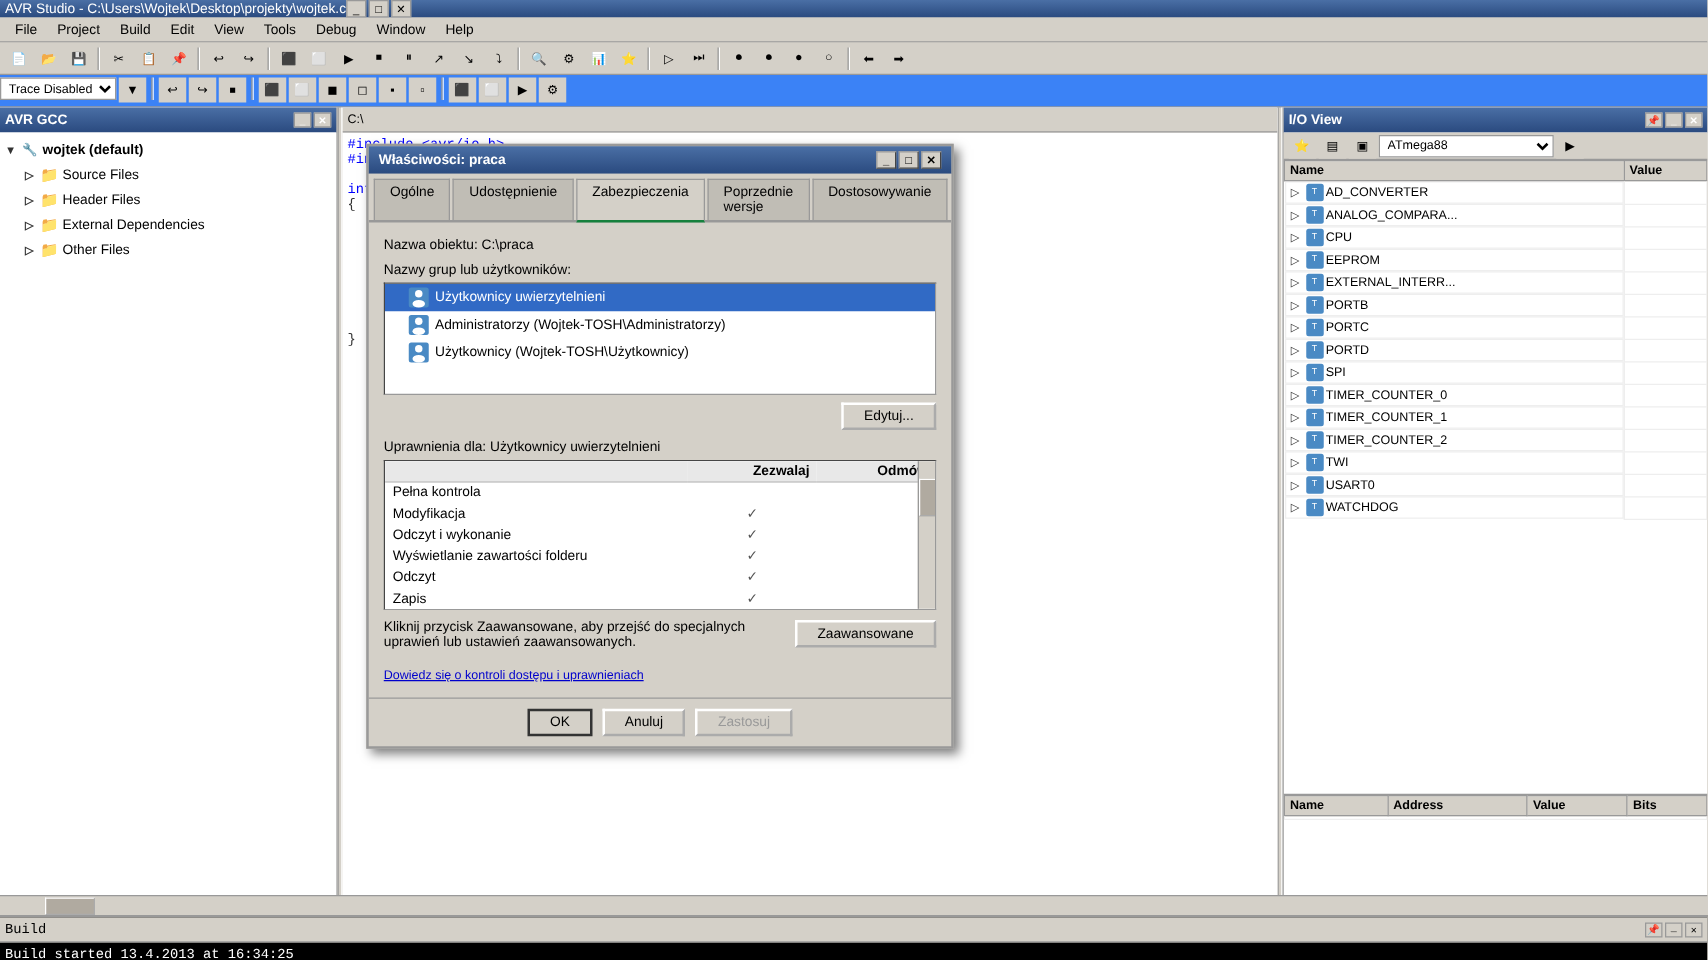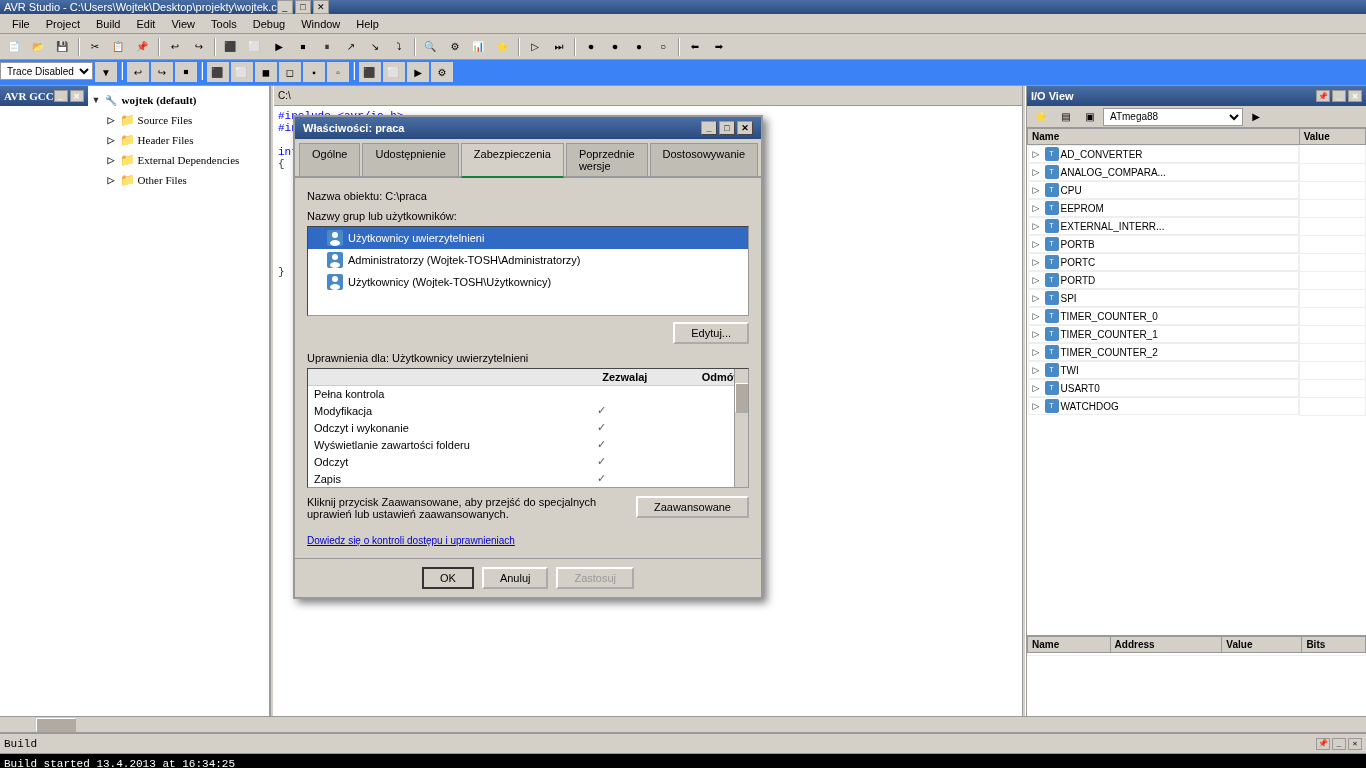--- a/index.html
+++ b/index.html
@@ -23,21 +23,21 @@
     .toolbar-sep { width: 2px; height: 18px; border-left: 1px solid #999; border-right: 1px solid #fff; margin: 0 2px; }
     .toolbar-combo { height: 18px; font-size: 10px; background: white; border: 1px solid #999; padding: 0 2px; }
 
     
     .toolbar2 { background: #3b82f6; height: 26px; border-bottom: 1px solid #999; display: flex; align-items: flex-start; padding: 2px 0; gap: 2px; }
 
     
     .main-layout { display: flex; height: calc(768px - 22px - 20px - 26px - 26px - 22px - 22px); }
 
     
-    .left-panel { width: 270px; border-right: 1px solid #999; display: flex; flex-direction: row; background: white; font-family: Liberation Serif, serif; }
+    .left-panel { width: 270px; border-right: 1px solid #999; display: flex; flex-direction: column; background: white; }
     .panel-header { background: linear-gradient(to bottom, #4a6fa5, #2a4a7f); color: white; height: 20px; display: flex; align-items: center; justify-content: space-between; padding: 0 4px; font-size: 11px; font-weight: bold; }
     .panel-header-btns { display: flex; gap: 2px; }
     .panel-btn { width: 14px; height: 12px; background: #d4d0c8; border: 1px solid #999; font-size: 8px; display: flex; align-items: center; justify-content: center; cursor: pointer; }
 
     
     .tree-view { flex: 1; overflow-y: auto; background: white; padding: 4px 0; }
     .tree-item { display: flex; align-items: center; padding: 2px 4px; cursor: pointer; white-space: nowrap; }
     .tree-icon { width: 16px; height: 16px; margin-right: 2px; display: flex; align-items: center; justify-content: center; font-size: 10px; }
     .tree-expand { width: 12px; font-size: 9px; }
 

